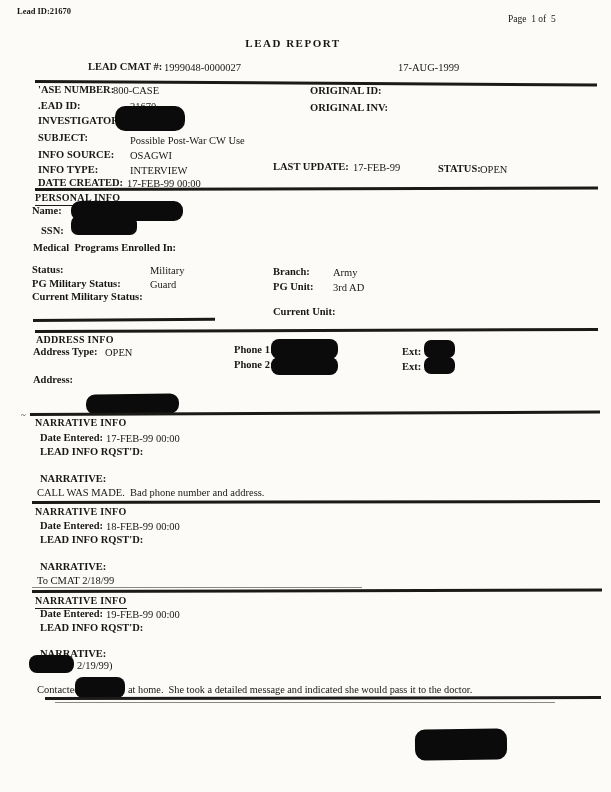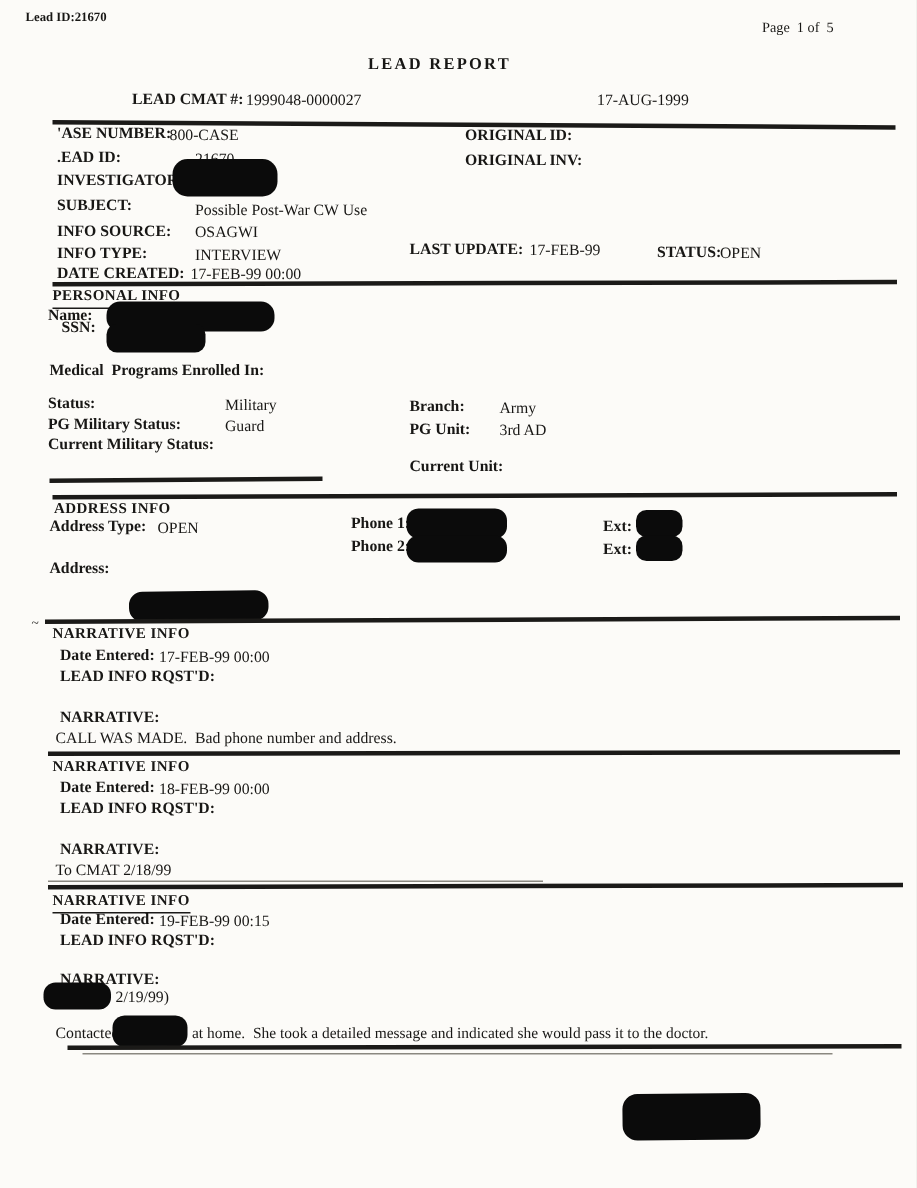--- a/index.html
+++ b/index.html
@@ -62,21 +62,21 @@
   <span class="t" style="left:353px;top:162px;">17-FEB-99</span>
   <span class="t b" style="left:438px;top:163px;">STATUS:</span>
   <span class="t" style="left:480px;top:164px;">OPEN</span>
 
   <div class="rule" style="left:35px;top:188px;width:563px;height:3px;transform:rotate(-0.15deg);"></div>
 
   <span class="t sect ul" style="left:35px;top:192px;font-size:10px;">PERSONAL INFO</span>
   <span class="t b" style="left:32px;top:205px;">Name:</span>
   <div class="redact" style="left:71px;top:201px;width:112px;height:20px;border-radius:9px;"></div>
   <div class="redact" style="left:71px;top:216px;width:66px;height:19px;border-radius:7px;"></div>
-  <span class="t b" style="left:41px;top:213px;">SSN:</span>
+  <span class="t b" style="left:41px;top:225px;">SSN:</span>
 
   <span class="t b" style="left:33px;top:242px;">Medical  Programs Enrolled In:</span>
 
   <span class="t b" style="left:32px;top:264px;">Status:</span>
   <span class="t" style="left:150px;top:265px;">Military</span>
   <span class="t b" style="left:273px;top:266px;font-family:Liberation Serif, serif;">Branch:</span>
   <span class="t" style="left:333px;top:267px;">Army</span>
 
   <span class="t b" style="left:32px;top:278px;">PG Military Status:</span>
   <span class="t" style="left:150px;top:279px;">Guard</span>
@@ -121,21 +121,21 @@
   <span class="t b" style="left:40px;top:520px;">Date Entered:</span>
   <span class="t" style="left:106px;top:521px;">18-FEB-99 00:00</span>
   <span class="t b" style="left:40px;top:534px;">LEAD INFO RQST'D:</span>
   <span class="t b" style="left:40px;top:561px;">NARRATIVE:</span>
   <span class="t" style="left:37px;top:575px;">To CMAT 2/18/99</span>
 
   <div class="rule faint" style="left:32px;top:587px;width:330px;height:1px;"></div>
   <div class="rule" style="left:32px;top:590px;width:570px;height:3px;transform:rotate(-0.15deg);"></div>
   <span class="t sect ul" style="left:35px;top:595px;font-size:10px;">NARRATIVE INFO</span>
   <span class="t b" style="left:40px;top:608px;">Date Entered:</span>
-  <span class="t" style="left:106px;top:609px;">19-FEB-99 00:15</span>
+  <span class="t" style="left:106px;top:609px;">19-FEB-99 00:00</span>
   <span class="t b" style="left:40px;top:622px;">LEAD INFO RQST'D:</span>
   <span class="t b" style="left:40px;top:648px;">NARRATIVE:</span>
   <div class="redact" style="left:29px;top:655px;width:45px;height:18px;border-radius:8px;"></div>
   <span class="t" style="left:77px;top:660px;">2/19/99)</span>
 
   <span class="t" style="left:37px;top:684px;">Contacted</span>
   <div class="redact" style="left:75px;top:677px;width:50px;height:21px;border-radius:8px;"></div>
   <span class="t" style="left:128px;top:684px;font-size:10.3px;">at home.  She took a detailed message and indicated she would pass it to the doctor.</span>
 
   <div class="rule" style="left:45px;top:697px;width:556px;height:2.5px;transform:rotate(-0.1deg);"></div>

